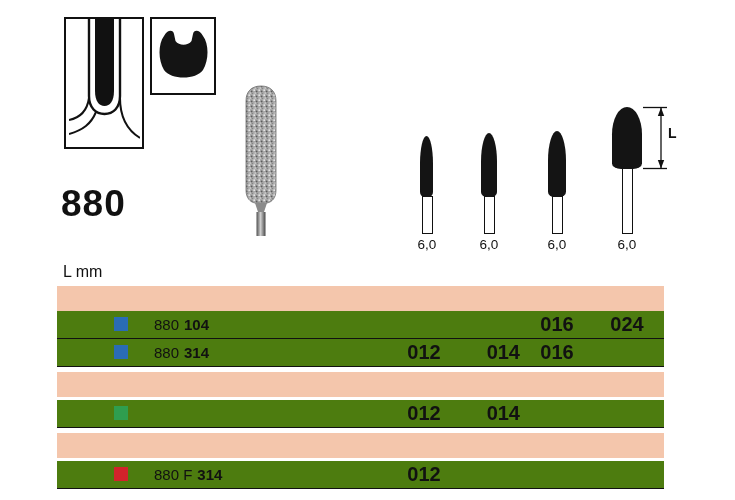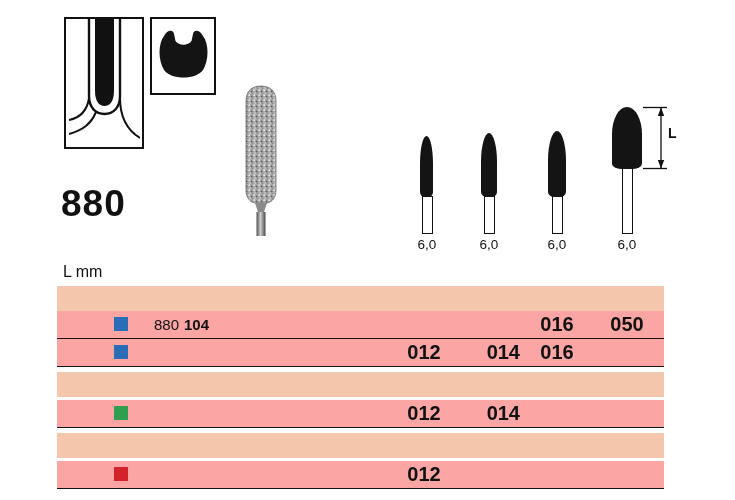--- a/index.html
+++ b/index.html
@@ -19,21 +19,21 @@
   
   .head{position:absolute;border-radius:50% 50% 35% 35% / 45% 45% 8% 8%;}
   .head-dome{border-radius:50% 50% 30% 30% / 44% 44% 9% 9%;}
   .shank{position:absolute;background:#fff;border:1.2px solid #111;}
   .len-label{position:absolute;width:40px;text-align:center;font-size:13.5px;}
   .dim-L{position:absolute;left:668px;top:125px;font-size:14px;font-weight:bold;}
 
   
   .table{position:absolute;left:57px;top:286px;width:607px;}
   .band{height:25px;}
-  .trow{position:relative;height:27px;background:#fca5a5;border-bottom:1.5px solid #111;}
+  .trow{position:relative;height:27px;background:#4d7c0f;border-bottom:1.5px solid #111;}
   .mt5{margin-top:5px;} .mt3{margin-top:3px;}
   .swatch{position:absolute;left:57px;top:6px;width:14px;height:14px;}
   .lbl{position:absolute;left:97px;top:0;line-height:27px;font-size:15px;}
   .lbl b{margin-left:5px;}
   .val{position:absolute;top:0;width:60px;line-height:27px;text-align:center;
        font-size:20px;font-weight:bold;}
   .c1{left:337px;} .c2{left:403px;text-align:right;} .c3{left:470px;} .c4{left:540px;}
 </style>
 </head>
 <body>
@@ -108,45 +108,47 @@
   <div class="table">
 
     <div class="band" style="background: rgb(244, 198, 172);"></div>
 
     <div class="trow">
       <span class="swatch" style="background: rgb(42, 108, 181);"></span>
       <span class="lbl"><span>880</span><b>104</b></span>
       <span class="val c1"></span>
       <span class="val c2"></span>
       <span class="val c3">016</span>
-      <span class="val c4">050</span>
+      <span class="val c4">024</span>
     </div>
 
     <div class="trow">
       <span class="swatch" style="background: rgb(42, 108, 181);"></span>
+      <span class="lbl"><span>880</span><b>314</b></span>
       <span class="val c1">012</span>
       <span class="val c2">014</span>
       <span class="val c3">016</span>
       <span class="val c4"></span>
     </div>
 
     <div class="band mt5" style="background: rgb(244, 198, 172);"></div>
 
     <div class="trow mt3">
       <span class="swatch" style="background: rgb(47, 158, 79);"></span>
       <span class="val c1">012</span>
       <span class="val c2">014</span>
       <span class="val c3"></span>
       <span class="val c4"></span>
     </div>
 
     <div class="band mt5" style="background: rgb(244, 198, 172);"></div>
 
     <div class="trow mt3">
       <span class="swatch" style="background: rgb(210, 35, 43);"></span>
+      <span class="lbl"><span>880 F</span><b>314</b></span>
       <span class="val c1">012</span>
       <span class="val c2"></span>
       <span class="val c3"></span>
       <span class="val c4"></span>
     </div>
 
   </div>
 </div>
 
 </body></html>

